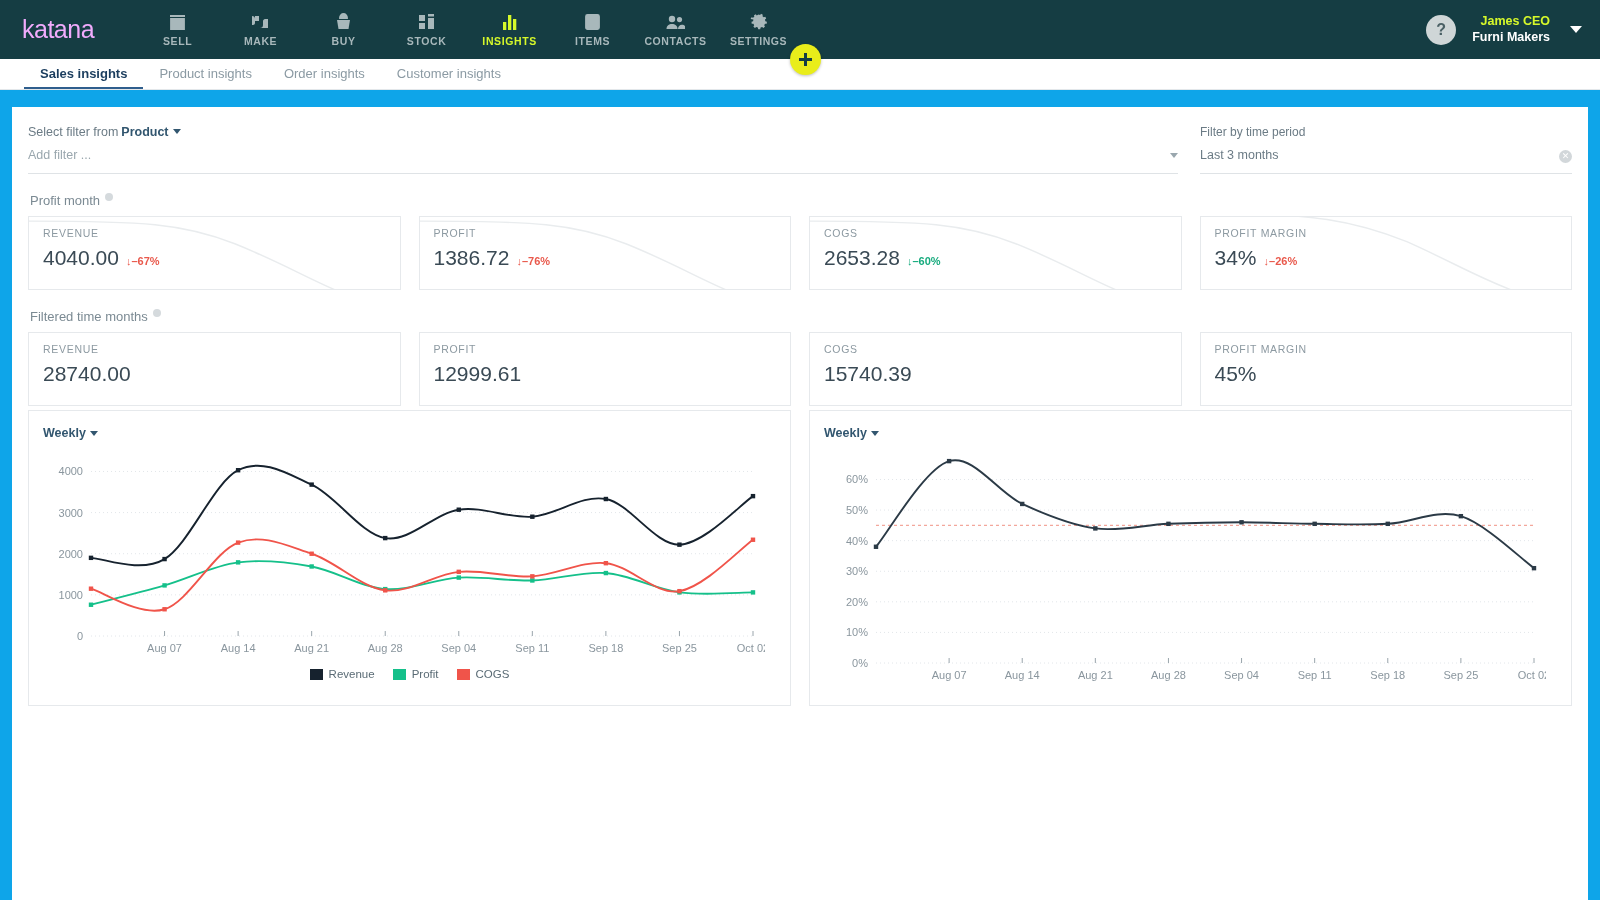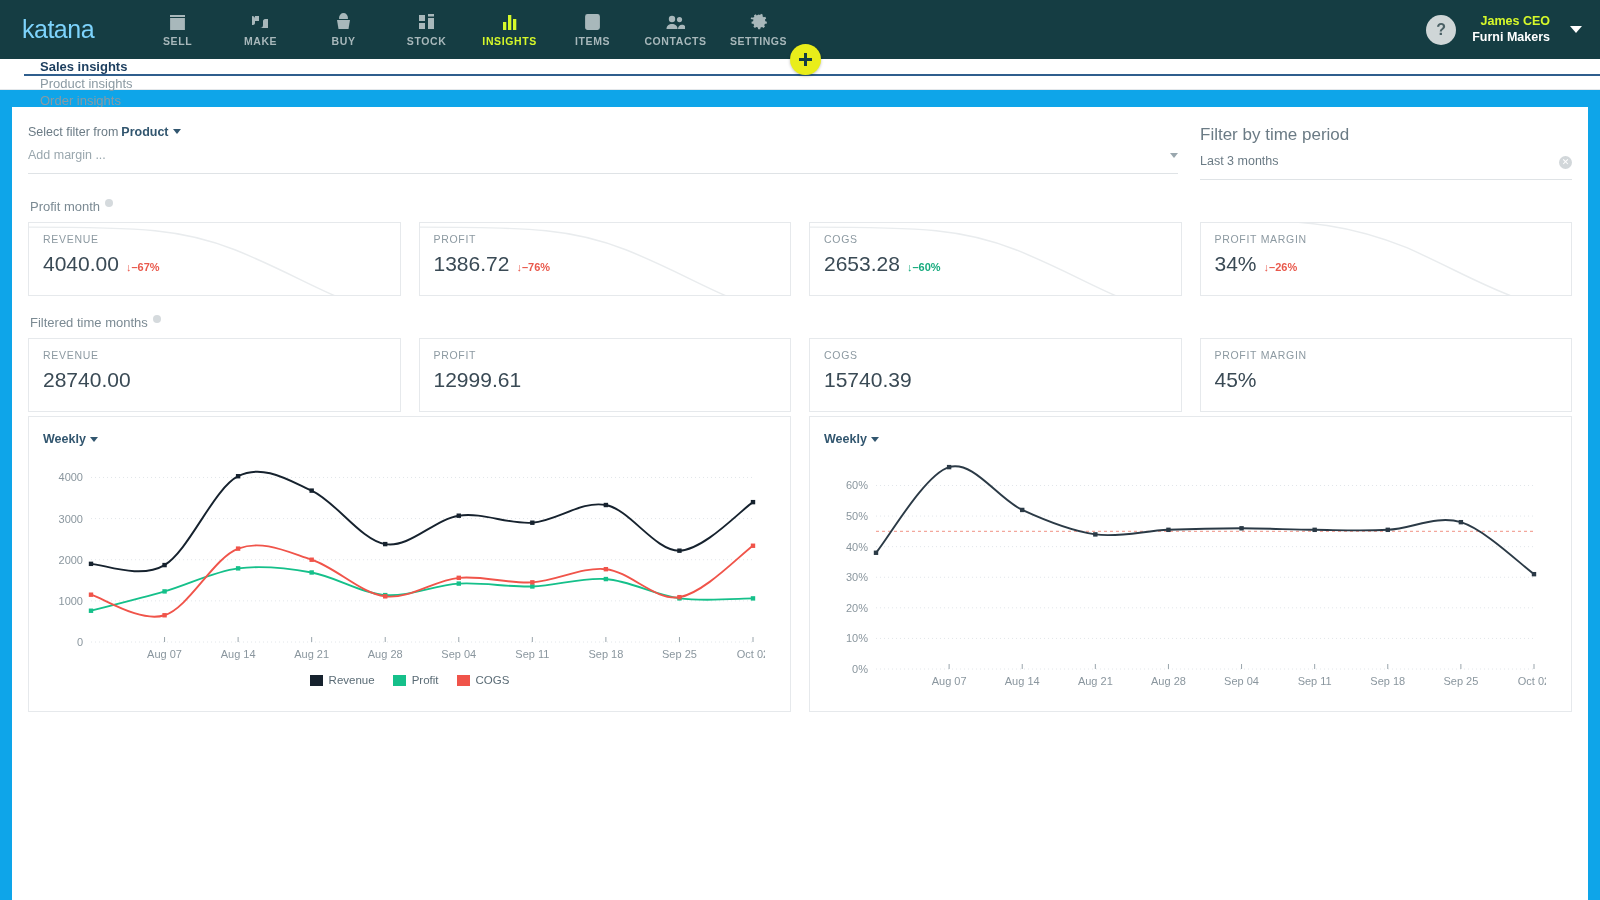--- a/index.html
+++ b/index.html
@@ -13,21 +13,21 @@
     overflow:hidden;
     -webkit-font-smoothing:antialiased;
   }
 
   
   .topbar{
     height:59px; background:#153d43; display:flex; align-items:center;
     position:relative; padding:0 18px 0 22px;
   }
   .logo{
-    color:#7dd3fc; font-size:25px; letter-spacing:-0.5px; font-weight:400;
+    color:#f0abfc; font-size:25px; letter-spacing:-0.5px; font-weight:400;
     margin-right:42px; user-select:none;
   }
   .navitems{ display:flex; align-items:flex-start; height:100%; }
   .navitem{
     width:83px; height:100%; display:flex; flex-direction:column;
     align-items:center; justify-content:center; gap:4px; cursor:pointer;
     position:relative;
   }
   .navitem .nlabel{
     font-size:10.5px; font-weight:700; letter-spacing:0.6px; color:#a8b8bb;
@@ -60,21 +60,21 @@
   .uname{ color:#d6f82a; font-size:12.5px; font-weight:700; }
   .ucompany{ color:#ffffff; font-size:12.5px; font-weight:700; }
   .caret-down{
     width:0;height:0;border-left:6px solid transparent;border-right:6px solid transparent;
     border-top:7px solid #ffffff; margin-left:4px; cursor:pointer;
   }
 
   
   .tabbar{
     height:31px; background:#fff; border-bottom:1px solid #e3e7ea;
-    display:flex; align-items:stretch; padding-left:24px; gap:0;flex-direction:column;
+    display:flex; align-items:stretch; padding-left:24px; gap:0;
   }
   .tab{
     display:flex;align-items:center; padding:0 16px; font-size:13px;
     color:#8b9aa3; cursor:pointer; border-bottom:2px solid transparent;
     position:relative; top:0;
   }
   .tab.active{ color:#1b3d5e; font-weight:700; border-bottom-color:#2f5e8d; }
 
   
   .page{
@@ -99,21 +99,21 @@
   .fl-input{
     position:relative; border-bottom:1px solid #dfe3e6; height:26px;
     display:flex; align-items:flex-start; justify-content:space-between;
   }
   .fl-input .ph{ font-size:12.5px; color:#9aa7ae; }
   .caret-gray{
     width:0;height:0;border-left:4px solid transparent;border-right:4px solid transparent;
     border-top:5px solid #9aa7ae; margin-top:5px; cursor:pointer;
   }
   .filter-right{ margin-left:22px; flex:1; }
-  .fr-label{ font-size:17px; color:#6b7b85; margin-bottom:9px; }
+  .fr-label{ font-size:12px; color:#6b7b85; margin-bottom:9px; }
   .fr-input{
     border-bottom:1px solid #dfe3e6; height:26px; display:flex;
     align-items:flex-start; justify-content:space-between;
   }
   .fr-val{ font-size:12.5px; color:#6b7b85; }
   .clear-x{
     width:13px;height:13px;border-radius:50%;background:#d2d7da;color:#fff;
     font-size:9px; display:flex;align-items:center;justify-content:center;
     cursor:pointer; line-height:1; margin-top:2px;
   }
@@ -283,21 +283,21 @@
 
 <div class="page">
 <div class="sheet">
 
   <div class="filterrow">
     <div class="filter-left">
       <div class="fl-label">
         <span>Select filter from</span><span class="fl-strong">Product</span><span class="caret-sm"></span>
       </div>
       <div class="fl-input">
-        <span class="ph">Add margin ...</span>
+        <span class="ph">Add filter ...</span>
         <span class="caret-gray"></span>
       </div>
     </div>
     <div class="filter-right">
       <div class="fr-label">Filter by time period</div>
       <div class="fr-input">
         <span class="fr-val">Last 3 months</span>
         <span class="clear-x">✕</span>
       </div>
     </div>

